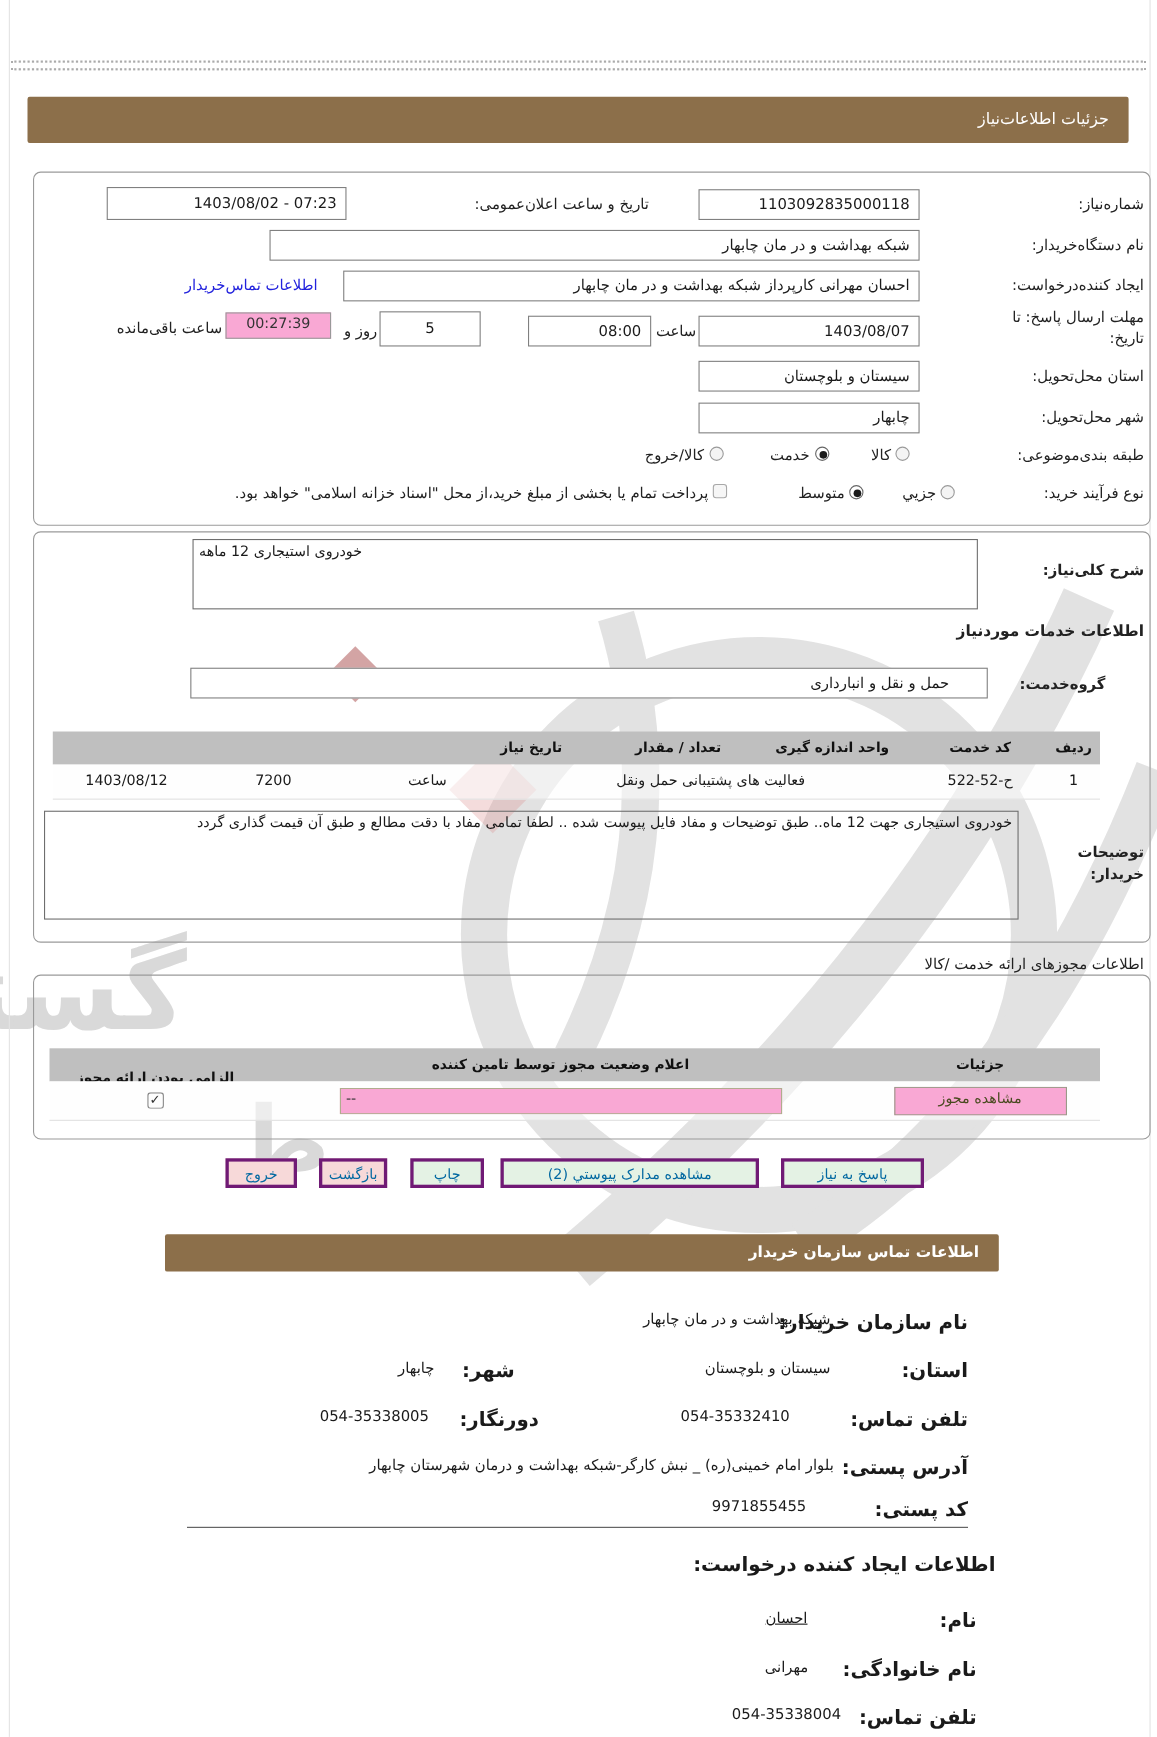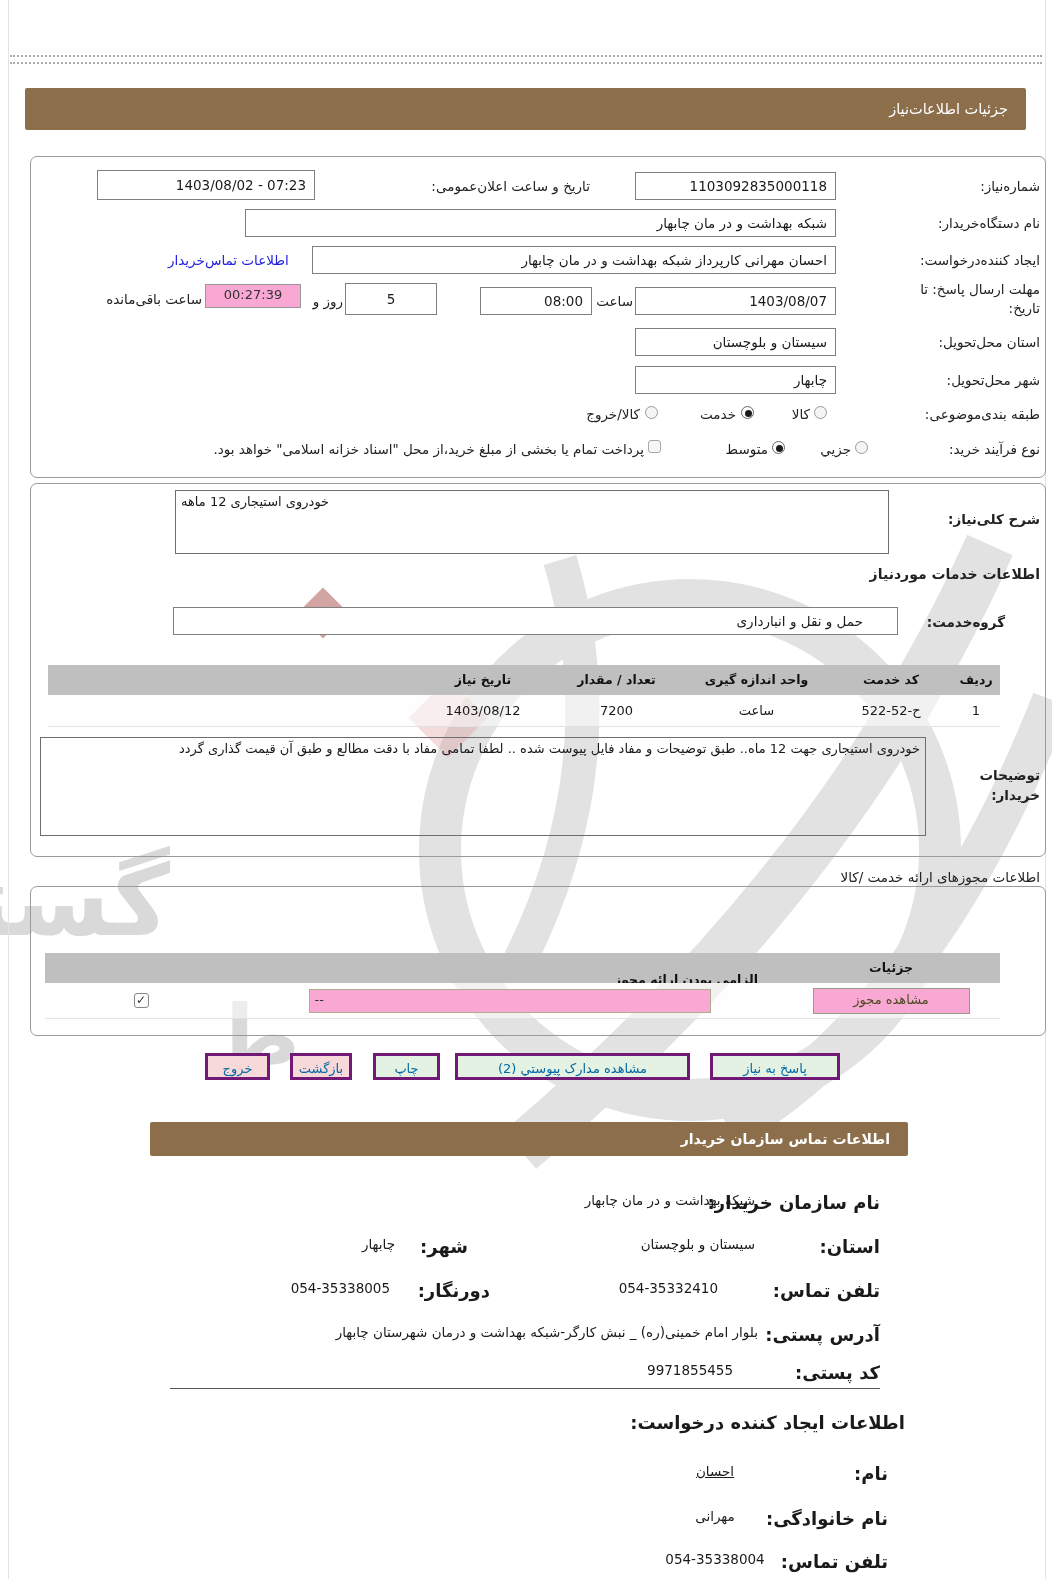--- a/index.html
+++ b/index.html
@@ -153,33 +153,35 @@
 <div class="abs thead z" style="left:48px;top:665px;width:952px;height:30px;">
   <div style="width:48px;">ردیف</div>
   <div style="width:122px;">کد خدمت</div>
   <div style="width:147px;">واحد اندازه گیری</div>
   <div style="width:133px;">تعداد / مقدار</div>
   <div style="width:134px;">تاریخ نیاز</div>
 </div>
 <div class="abs trow z" style="left:48px;top:695px;width:952px;height:32px;">
   <div style="width:48px;">1</div>
   <div style="width:122px;">ح-52-522</div>
+  <div style="width:368px;">فعالیت های پشتیبانی حمل ونقل</div>
   <div style="width:147px;">ساعت</div>
   <div style="width:133px;">7200</div>
   <div class="num" style="width:134px;">1403/08/12</div>
 </div>
 
 <div class="abs lbl lbl-b z" style="right:12px;top:765px;width:95px;line-height:20px;white-space:normal;">توضیحات خریدار:</div>
 <div class="abs tbox z" style="left:40px;top:737px;width:886px;height:99px;text-align:right;">خودروی استیجاری جهت 12 ماه.. طبق توضیحات و مفاد فایل پیوست شده .. لطفا تمامی مفاد با دقت مطالع و طبق آن قیمت گذاری گردد</div>
 
 <div class="abs lbl z" style="right:12px;top:863px;">اطلاعات مجوزهای ارائه خدمت /کالا</div>
 <div class="abs panel z" style="left:30px;top:886px;width:1016px;height:150px;"></div>
 
 <div class="abs thead z" style="left:45px;top:953px;width:955px;height:30px;">
   <div style="width:218px;">جزئیات</div>
+  <div style="width:545px;">اعلام وضعیت مجوز توسط تامین کننده</div>
   <div style="width:192px;margin-top:12px;">الزامی بودن ارائه مجوز</div>
 </div>
 <div class="abs trow z" style="left:45px;top:983px;width:955px;height:36px;align-items:center;">
   <div style="width:218px;display:flex;justify-content:center;align-items:center;">
     <div class="btn cream" style="position:relative;width:155px;height:24px;line-height:22px;border:1px solid #9a9a88;color:#4a4a20;font-size:13px;">مشاهده مجوز</div>
   </div>
   <div style="width:545px;display:flex;justify-content:center;align-items:center;">
     <div class="cream" style="width:390px;height:22px;border:1px solid #b0ac8e;font-size:13px;line-height:20px;text-align:left;padding:0 5px;direction:ltr;color:#333;">--</div>
   </div>
   <div style="width:192px;display:flex;justify-content:center;align-items:center;">

